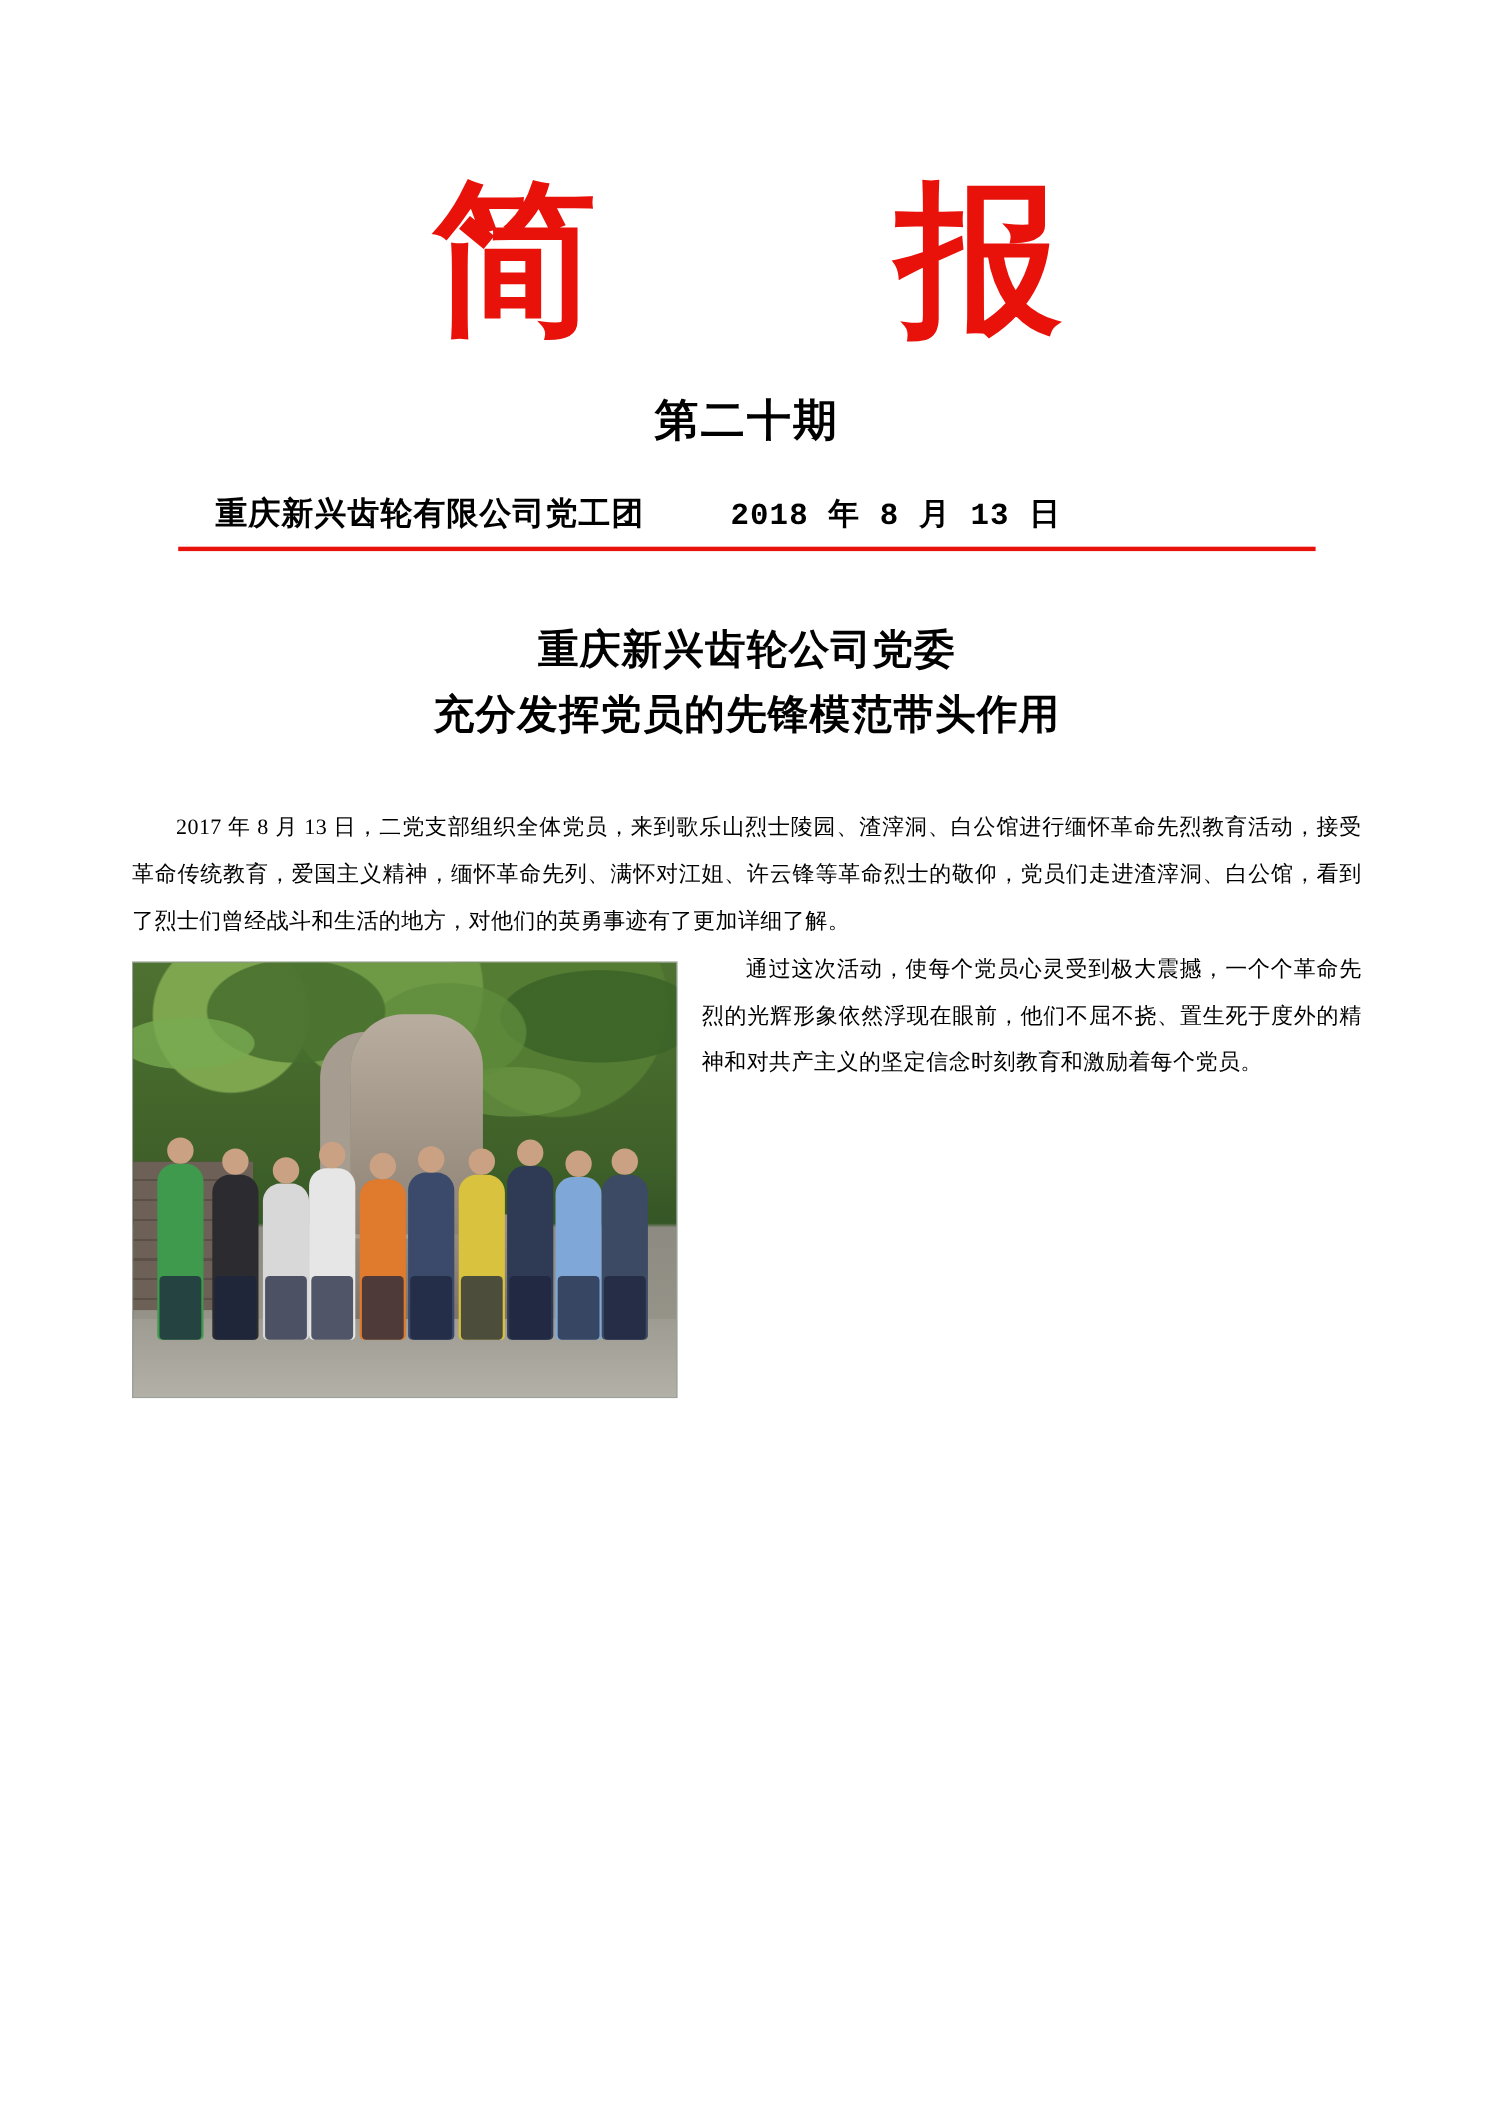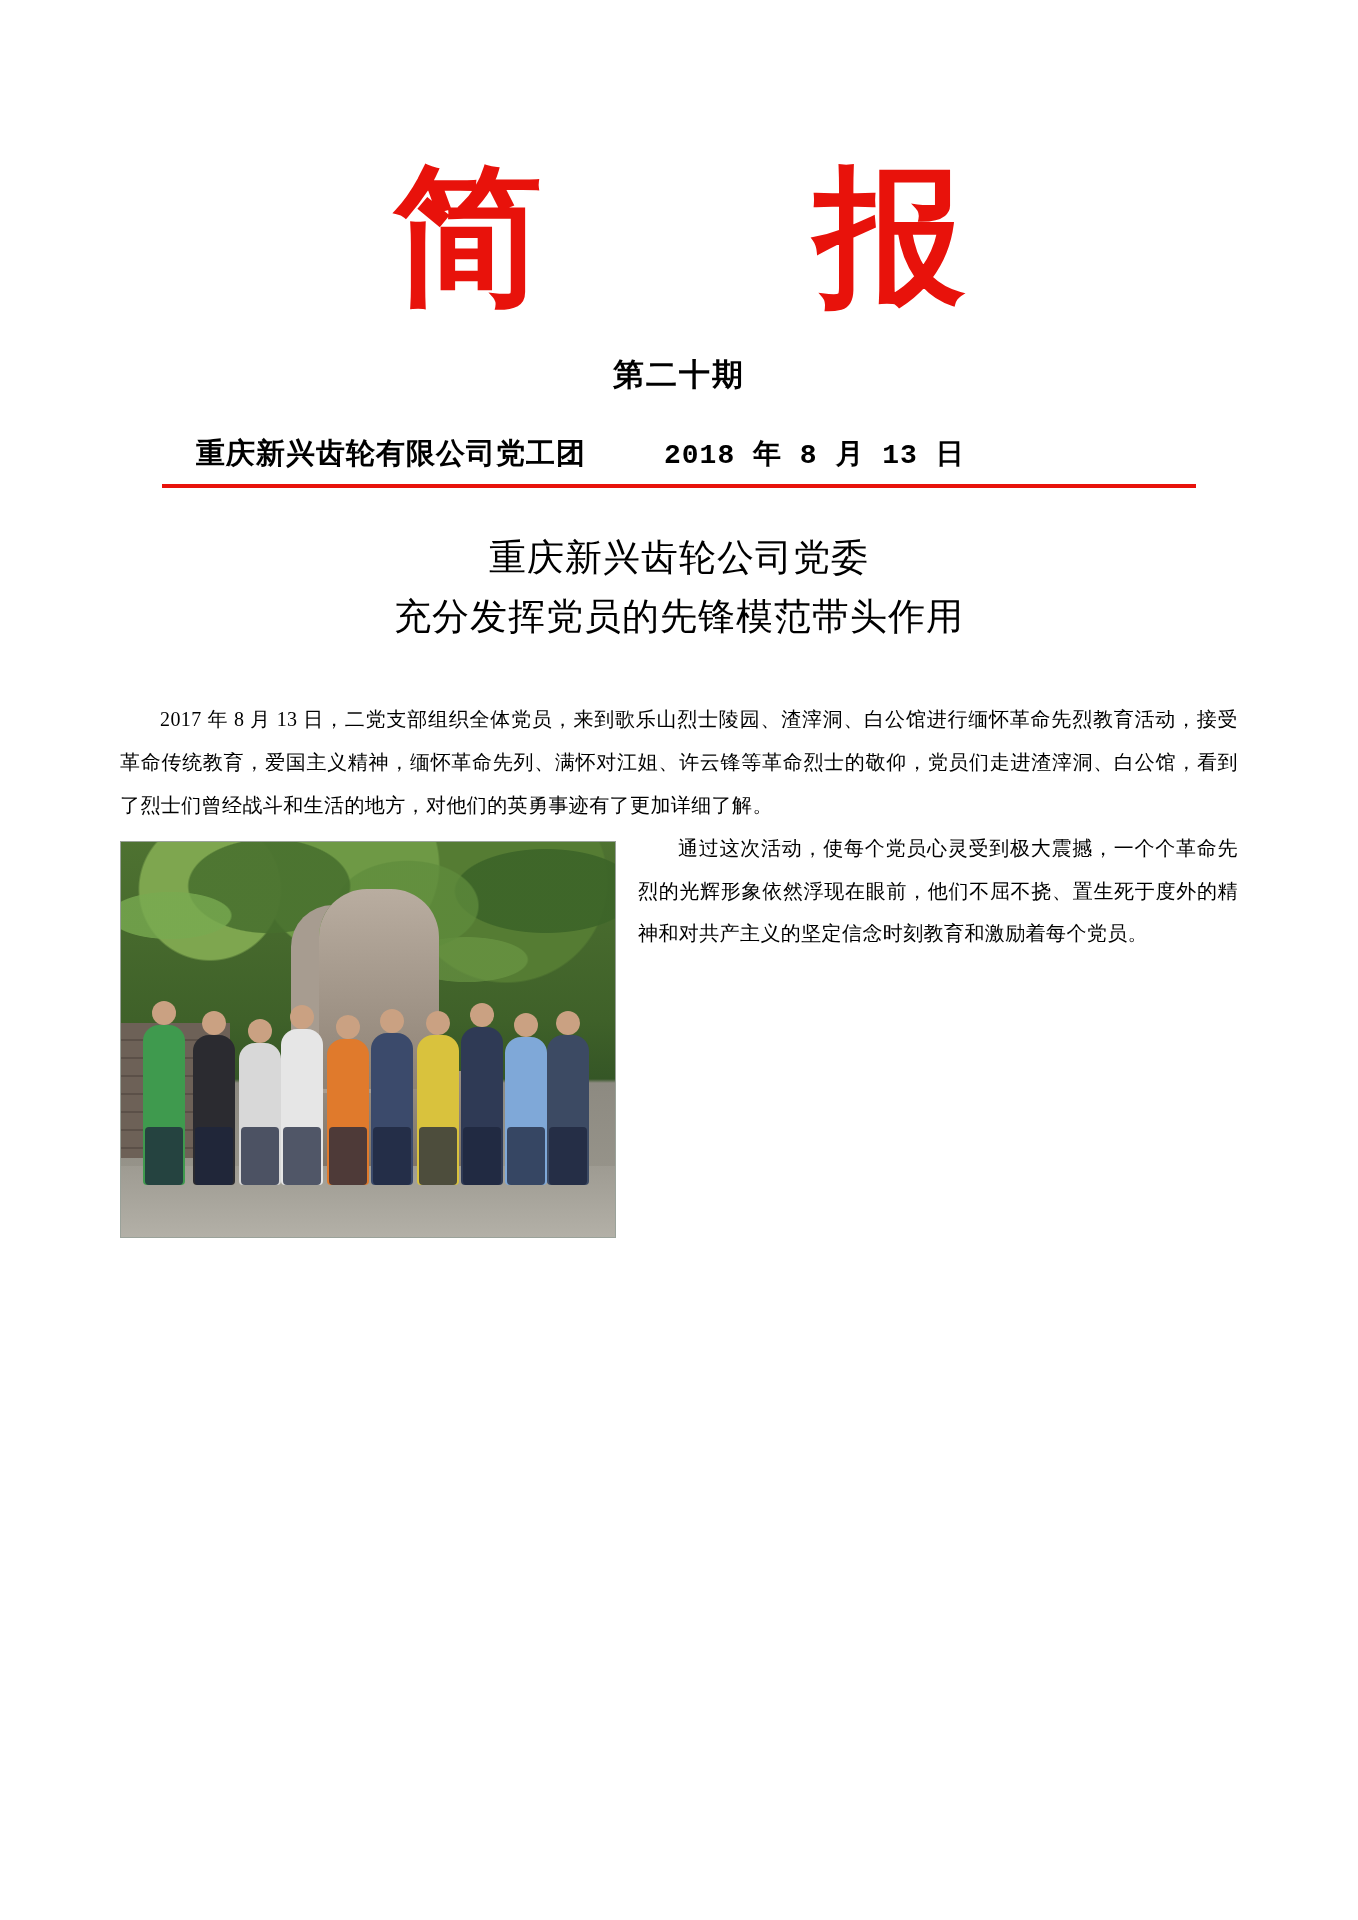--- a/index.html
+++ b/index.html
@@ -34,21 +34,21 @@
     font-family: "DejaVu Serif", "Liberation Serif", serif;
     font-weight: 700;
     font-size: 150px;
     line-height: 1.0;
     letter-spacing: 110px;
     text-indent: 110px;
     white-space: nowrap;
   }
   .issue-line {
     margin-top: 44px;
-    font-size: 31px;
+    font-size: 40px;
     font-weight: 700;
     letter-spacing: 2px;
     font-family: "Liberation Serif", serif;
   }
 
   
   .org-row {
     margin-top: 38px;
     display: flex;
     align-items: center;
@@ -70,23 +70,23 @@
   }
   .red-rule {
     margin: 10px 42px 0 42px;
     height: 4px;
     background: #e8120b;
   }
 
   
   .headline {
     text-align: center;
-    margin-top: 40px;
+    margin-top: 60px;
     font-family: "DejaVu Sans", "Liberation Sans", sans-serif;
-    font-weight: 400;
+    font-weight: 700;
     font-size: 37px;
     line-height: 1.6;
     letter-spacing: 1px;
   }
   .headline .l2 { display: block; }
 
   
   .body-wrap {
     margin-top: 52px;
     font-size: 20px;

